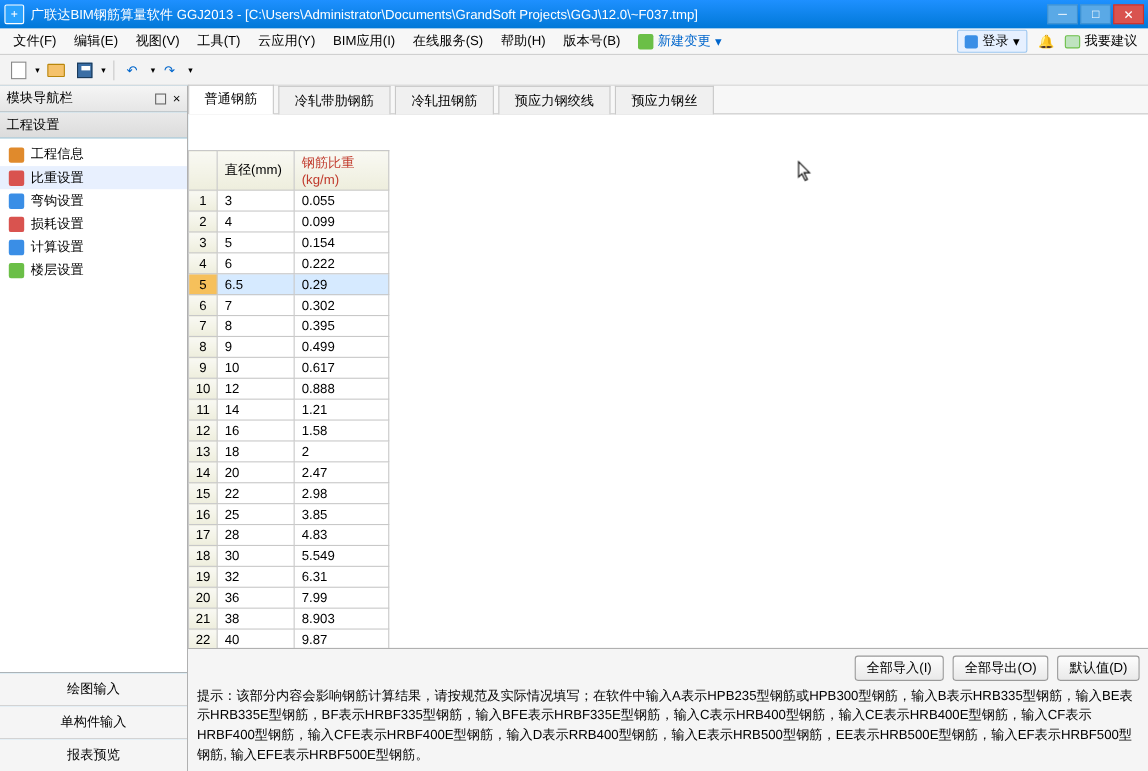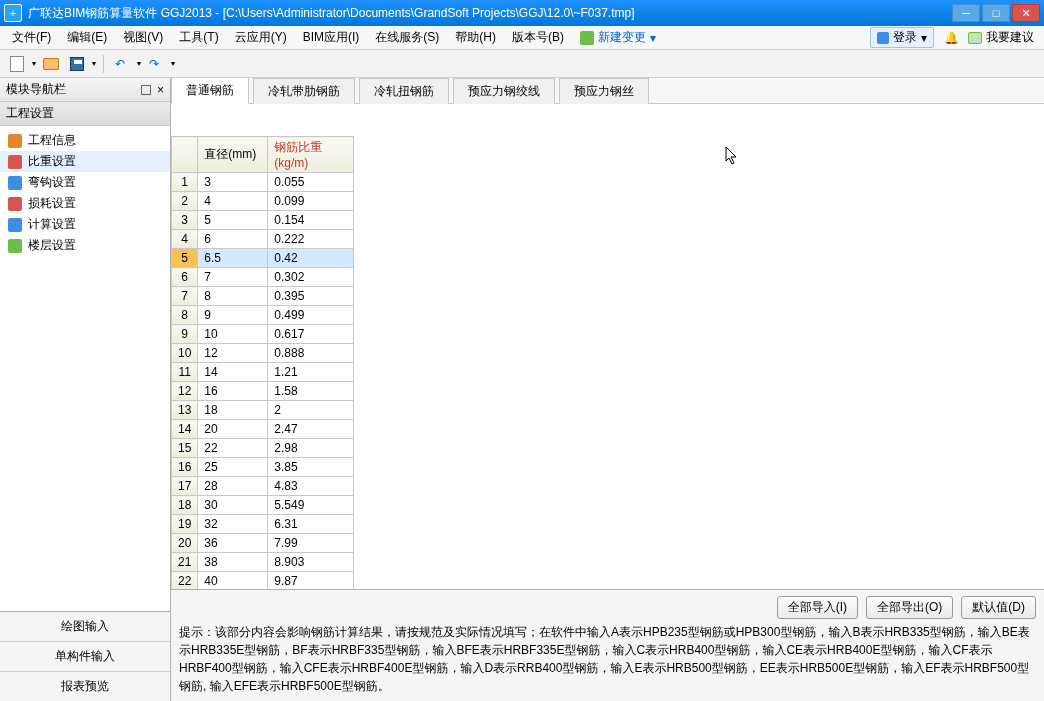--- a/index.html
+++ b/index.html
@@ -216,21 +216,21 @@
               <td class="col-w">0.154</td>
             </tr>
             <tr>
               <td class="rownum">4</td>
               <td class="col-d">6</td>
               <td class="col-w">0.222</td>
             </tr>
             <tr class="selected">
               <td class="rownum">5</td>
               <td class="col-d">6.5</td>
-              <td class="col-w">0.42</td>
+              <td class="col-w">0.29</td>
             </tr>
             <tr>
               <td class="rownum">6</td>
               <td class="col-d">7</td>
               <td class="col-w">0.302</td>
             </tr>
             <tr>
               <td class="rownum">7</td>
               <td class="col-d">8</td>
               <td class="col-w">0.395</td>

